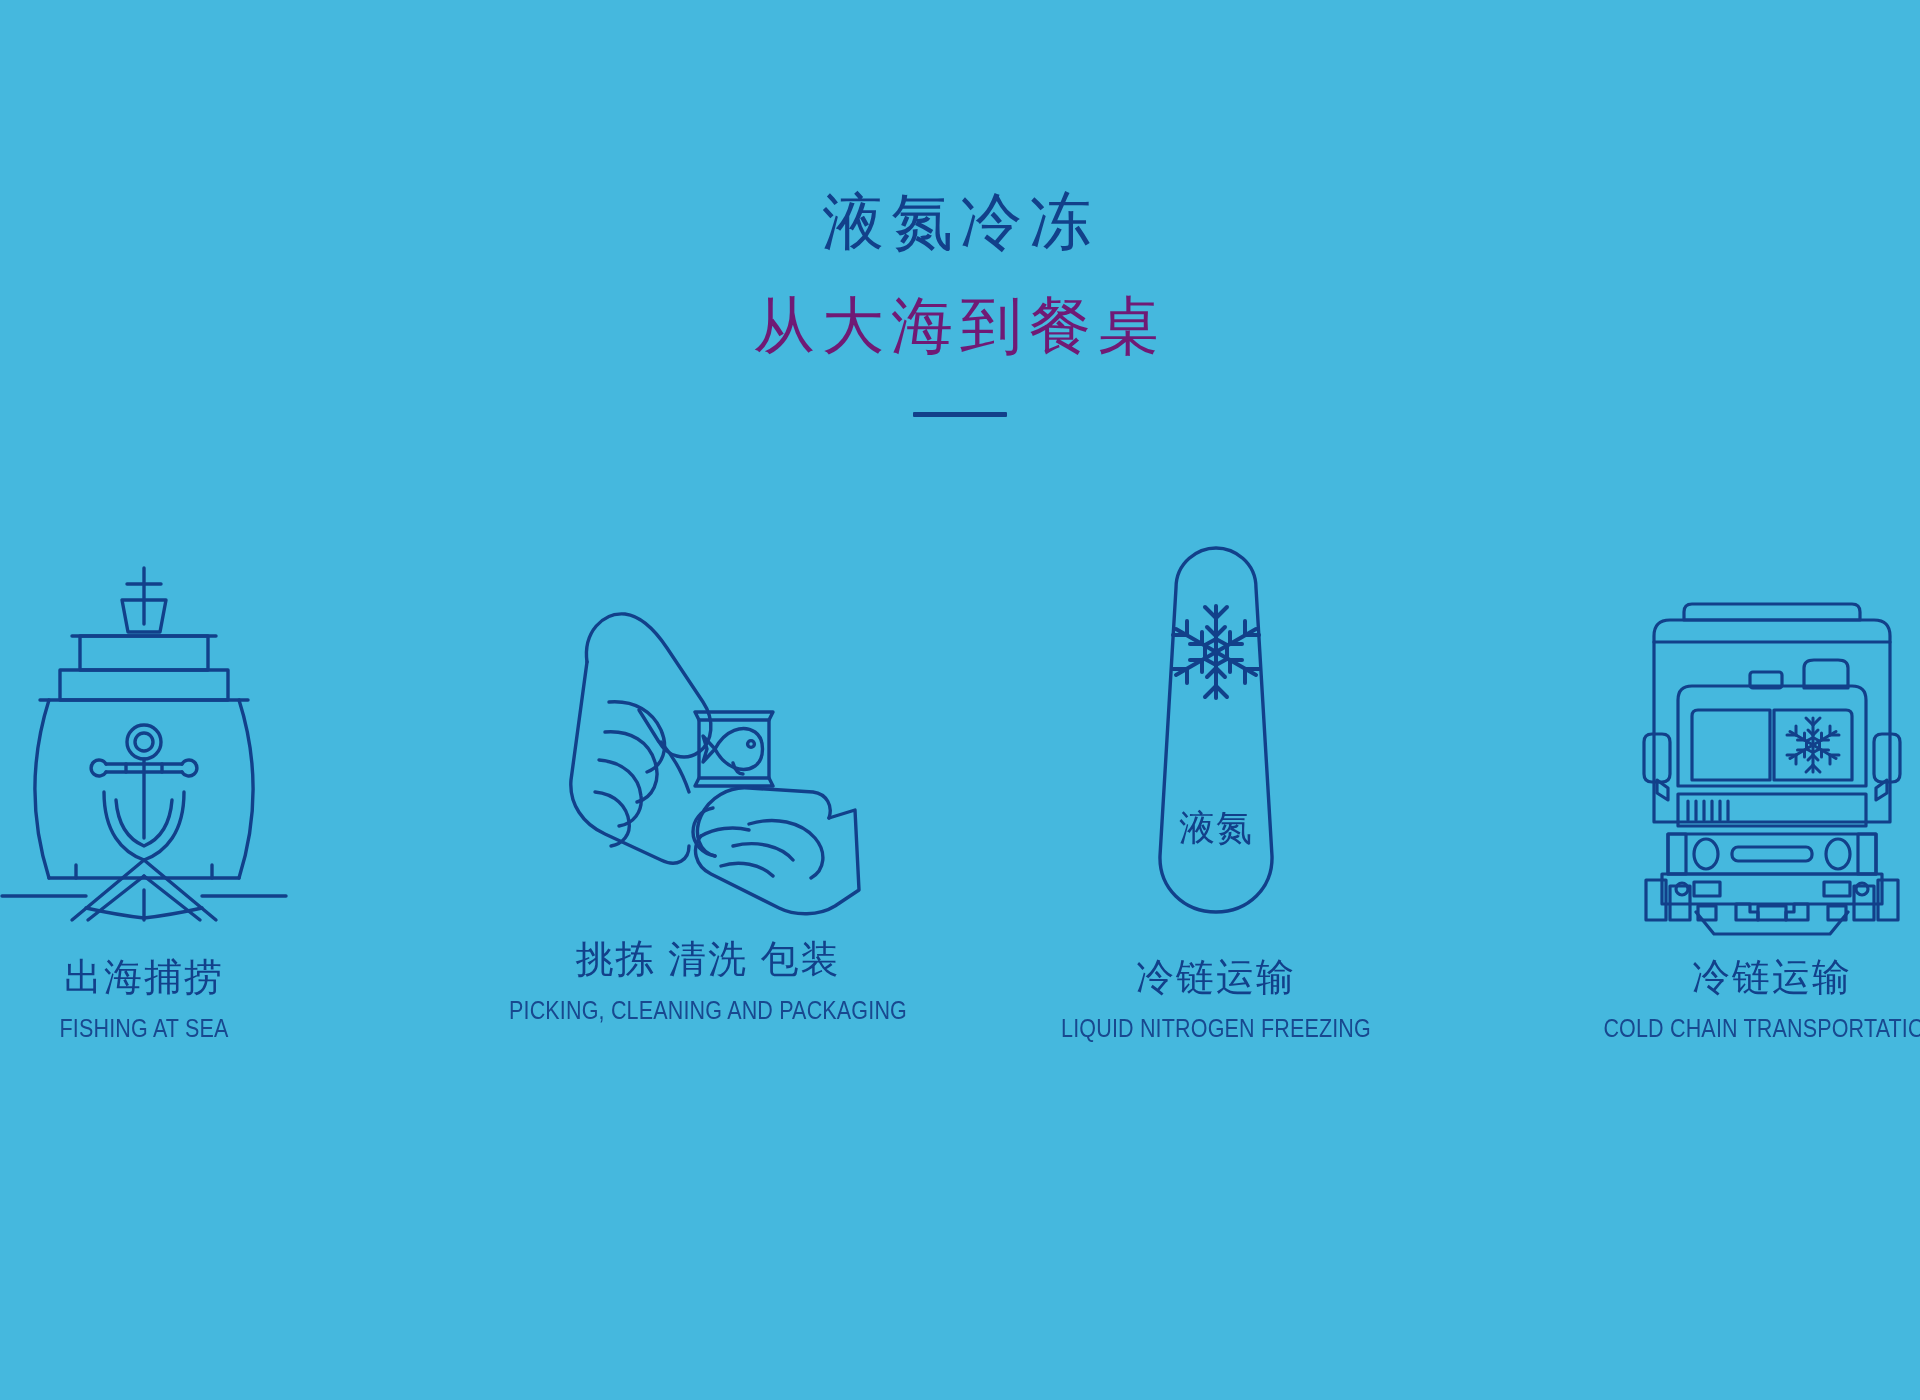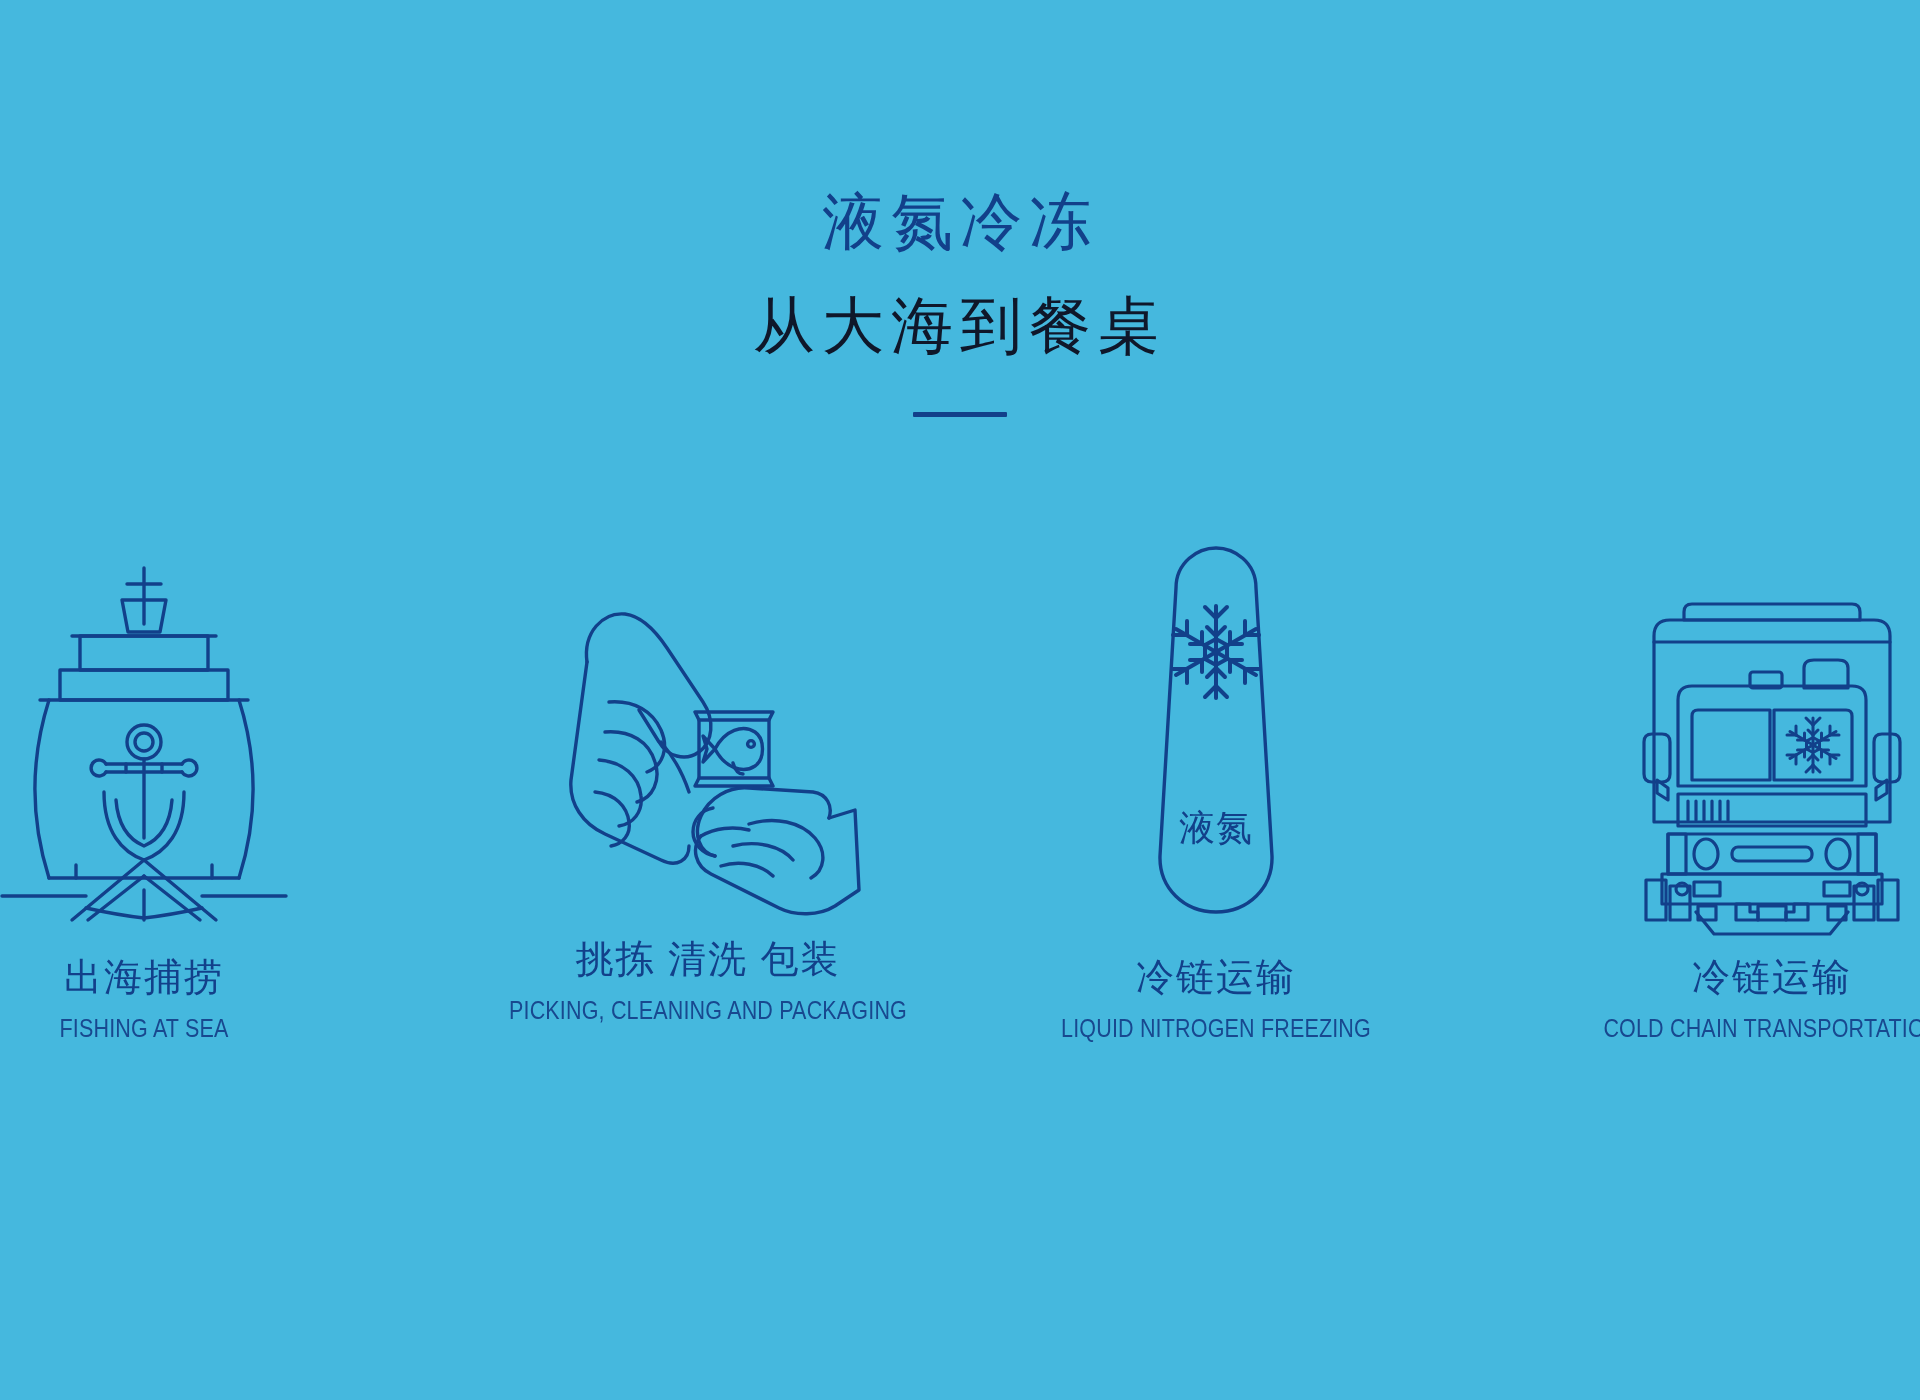--- a/index.html
+++ b/index.html
@@ -42,21 +42,21 @@
     color: #12408a;
     font-weight: 400;
     white-space: nowrap;
   }
 
   .headline-line2 {
     font-family: "Liberation Serif", "DejaVu Serif", serif;
     font-size: 62px;
     line-height: 104px;
     letter-spacing: 7px;
-    color: #0f172a;
+    color: #701a75;
     font-weight: 400;
     white-space: nowrap;
   }
 
   .rule-wrap {
     margin-top: 34px;
     display: flex;
     justify-content: center;
   }
 

